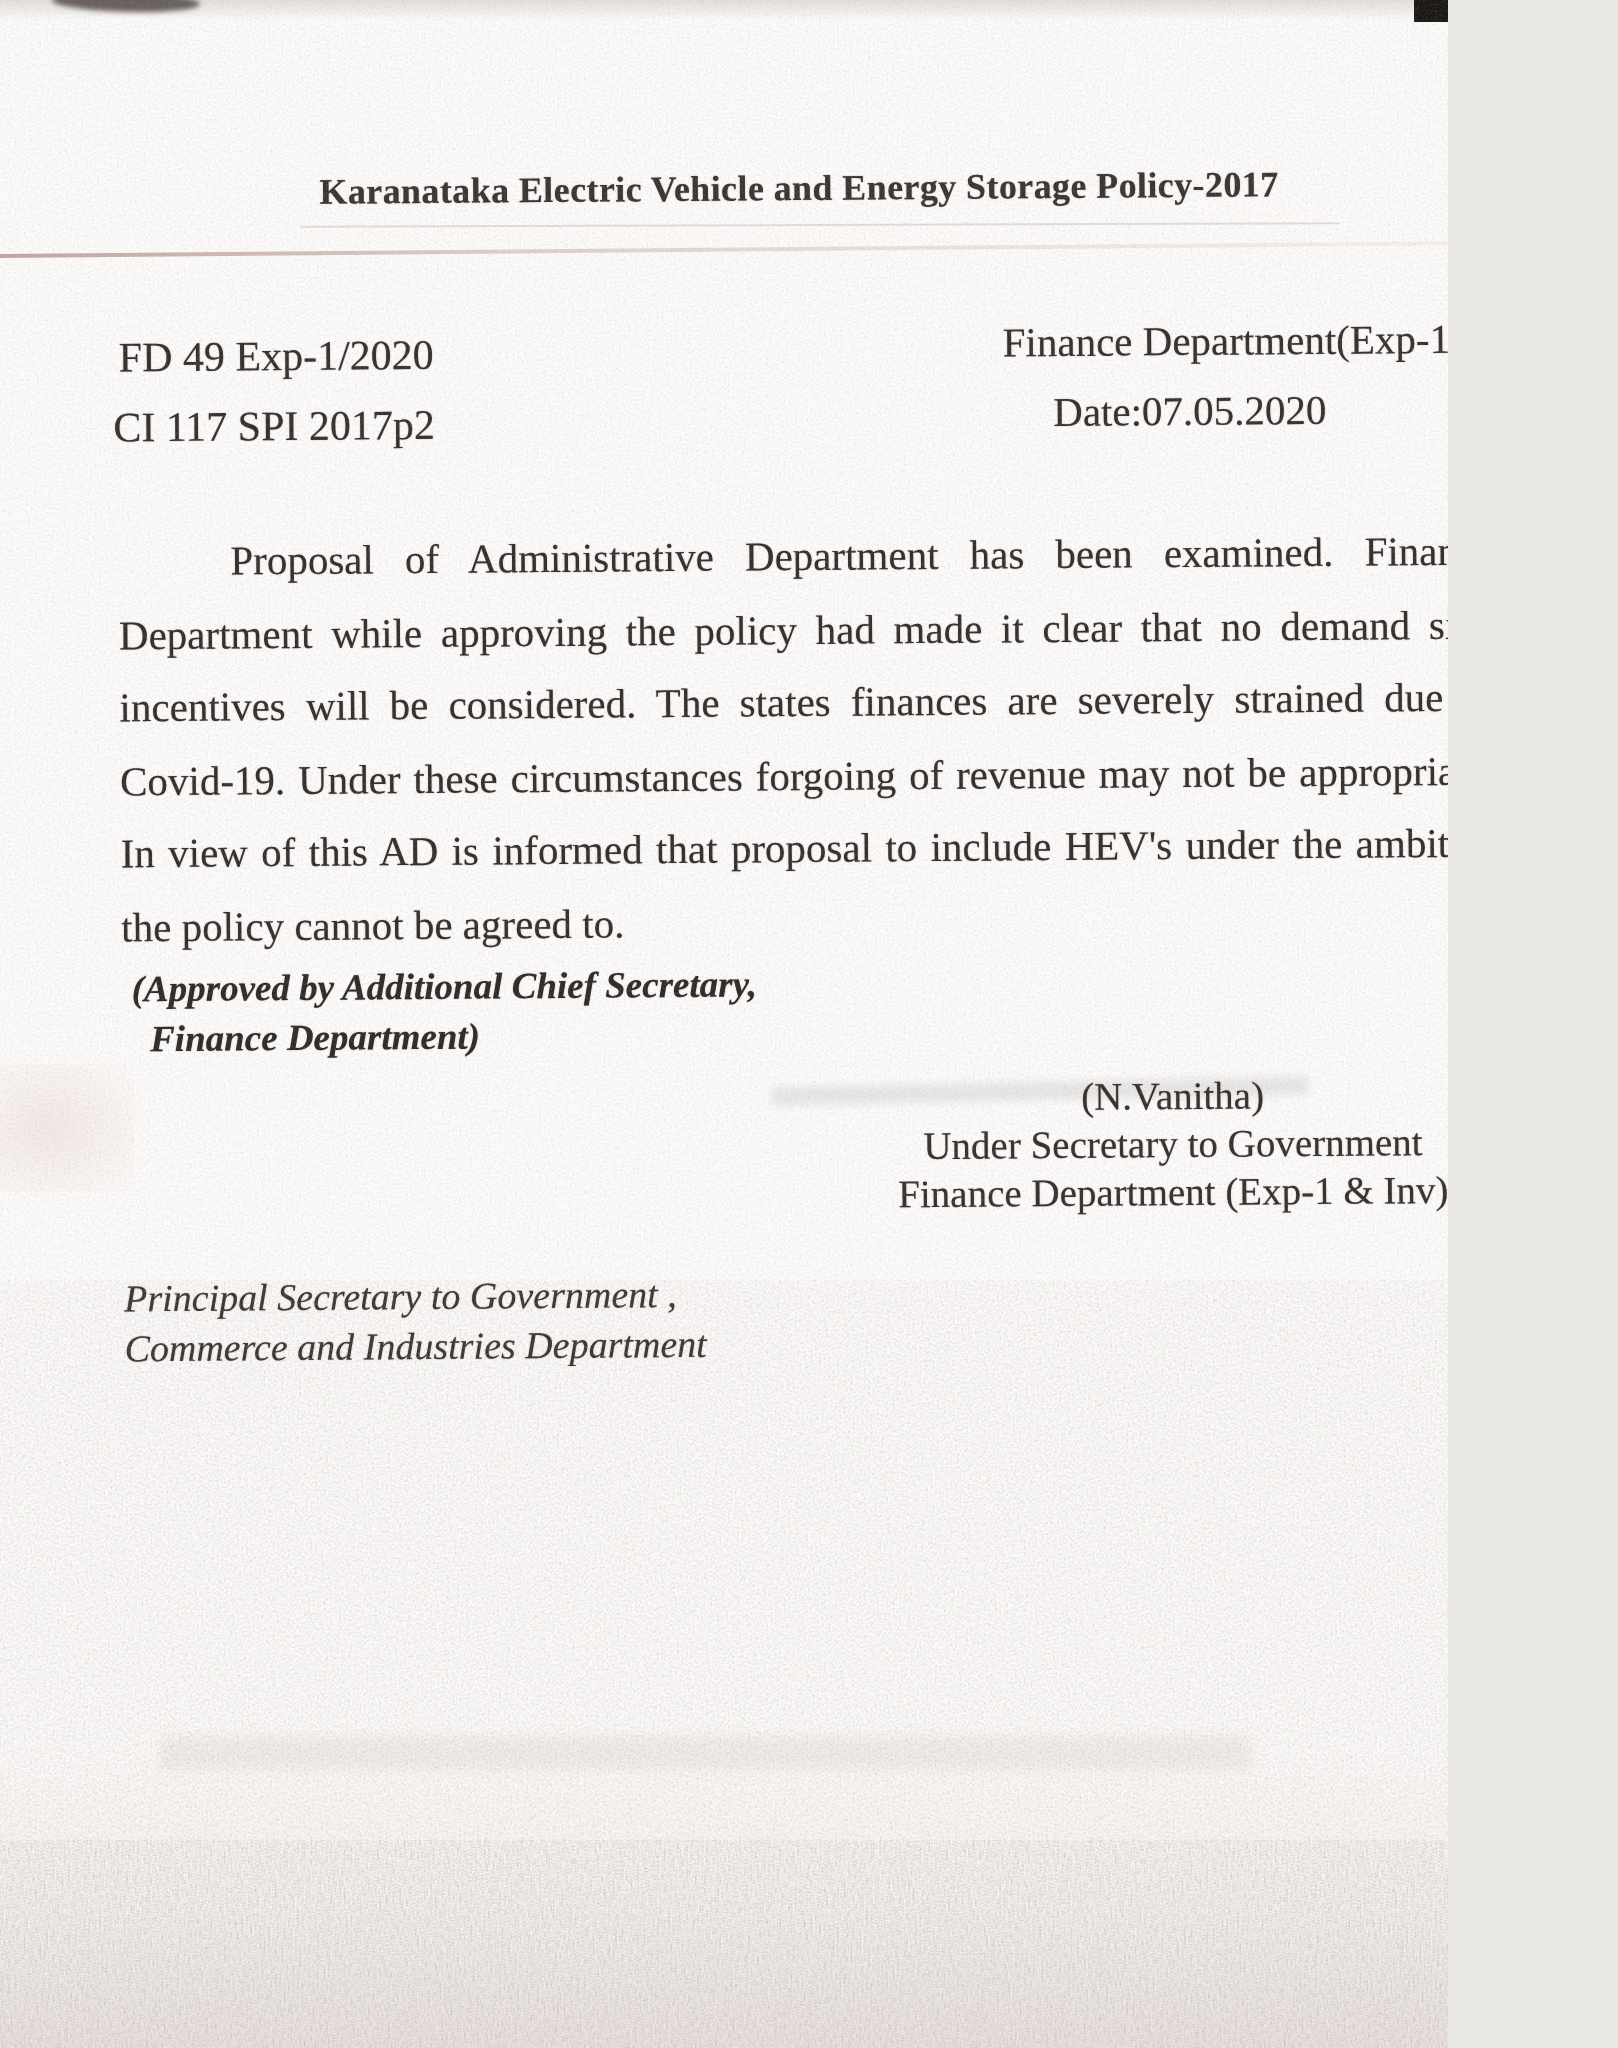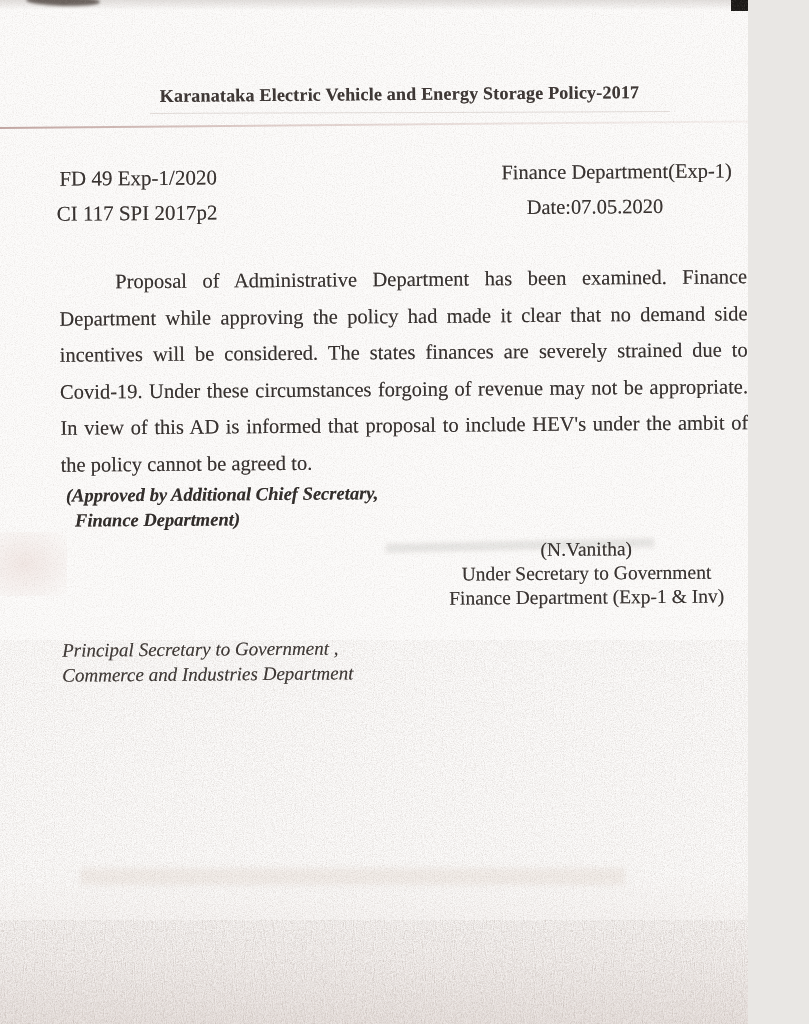--- a/index.html
+++ b/index.html
@@ -8,21 +8,20 @@
     background: #e9e7e4;
     font-family: "Liberation Serif", serif;
     overflow: hidden;
   }
   .stage {
     position: relative;
     width: 724px; height: 1024px;
     background: #fcfbfa;
     overflow: hidden;
     color: #35302e;
-    padding-left: 24px;
   }
   
   .shade-top {
     position: absolute; left: 0; top: 0; width: 100%; height: 10px;
     background: linear-gradient(to bottom, rgba(130,118,112,0.22), rgba(130,118,112,0));
   }
   .shade-bottom {
     position: absolute; left: 0; bottom: 0; width: 100%; height: 150px;
     background: linear-gradient(to bottom, rgba(214,198,192,0) 0%, rgba(214,198,192,0.16) 55%, rgba(203,186,180,0.34) 100%);
   }

